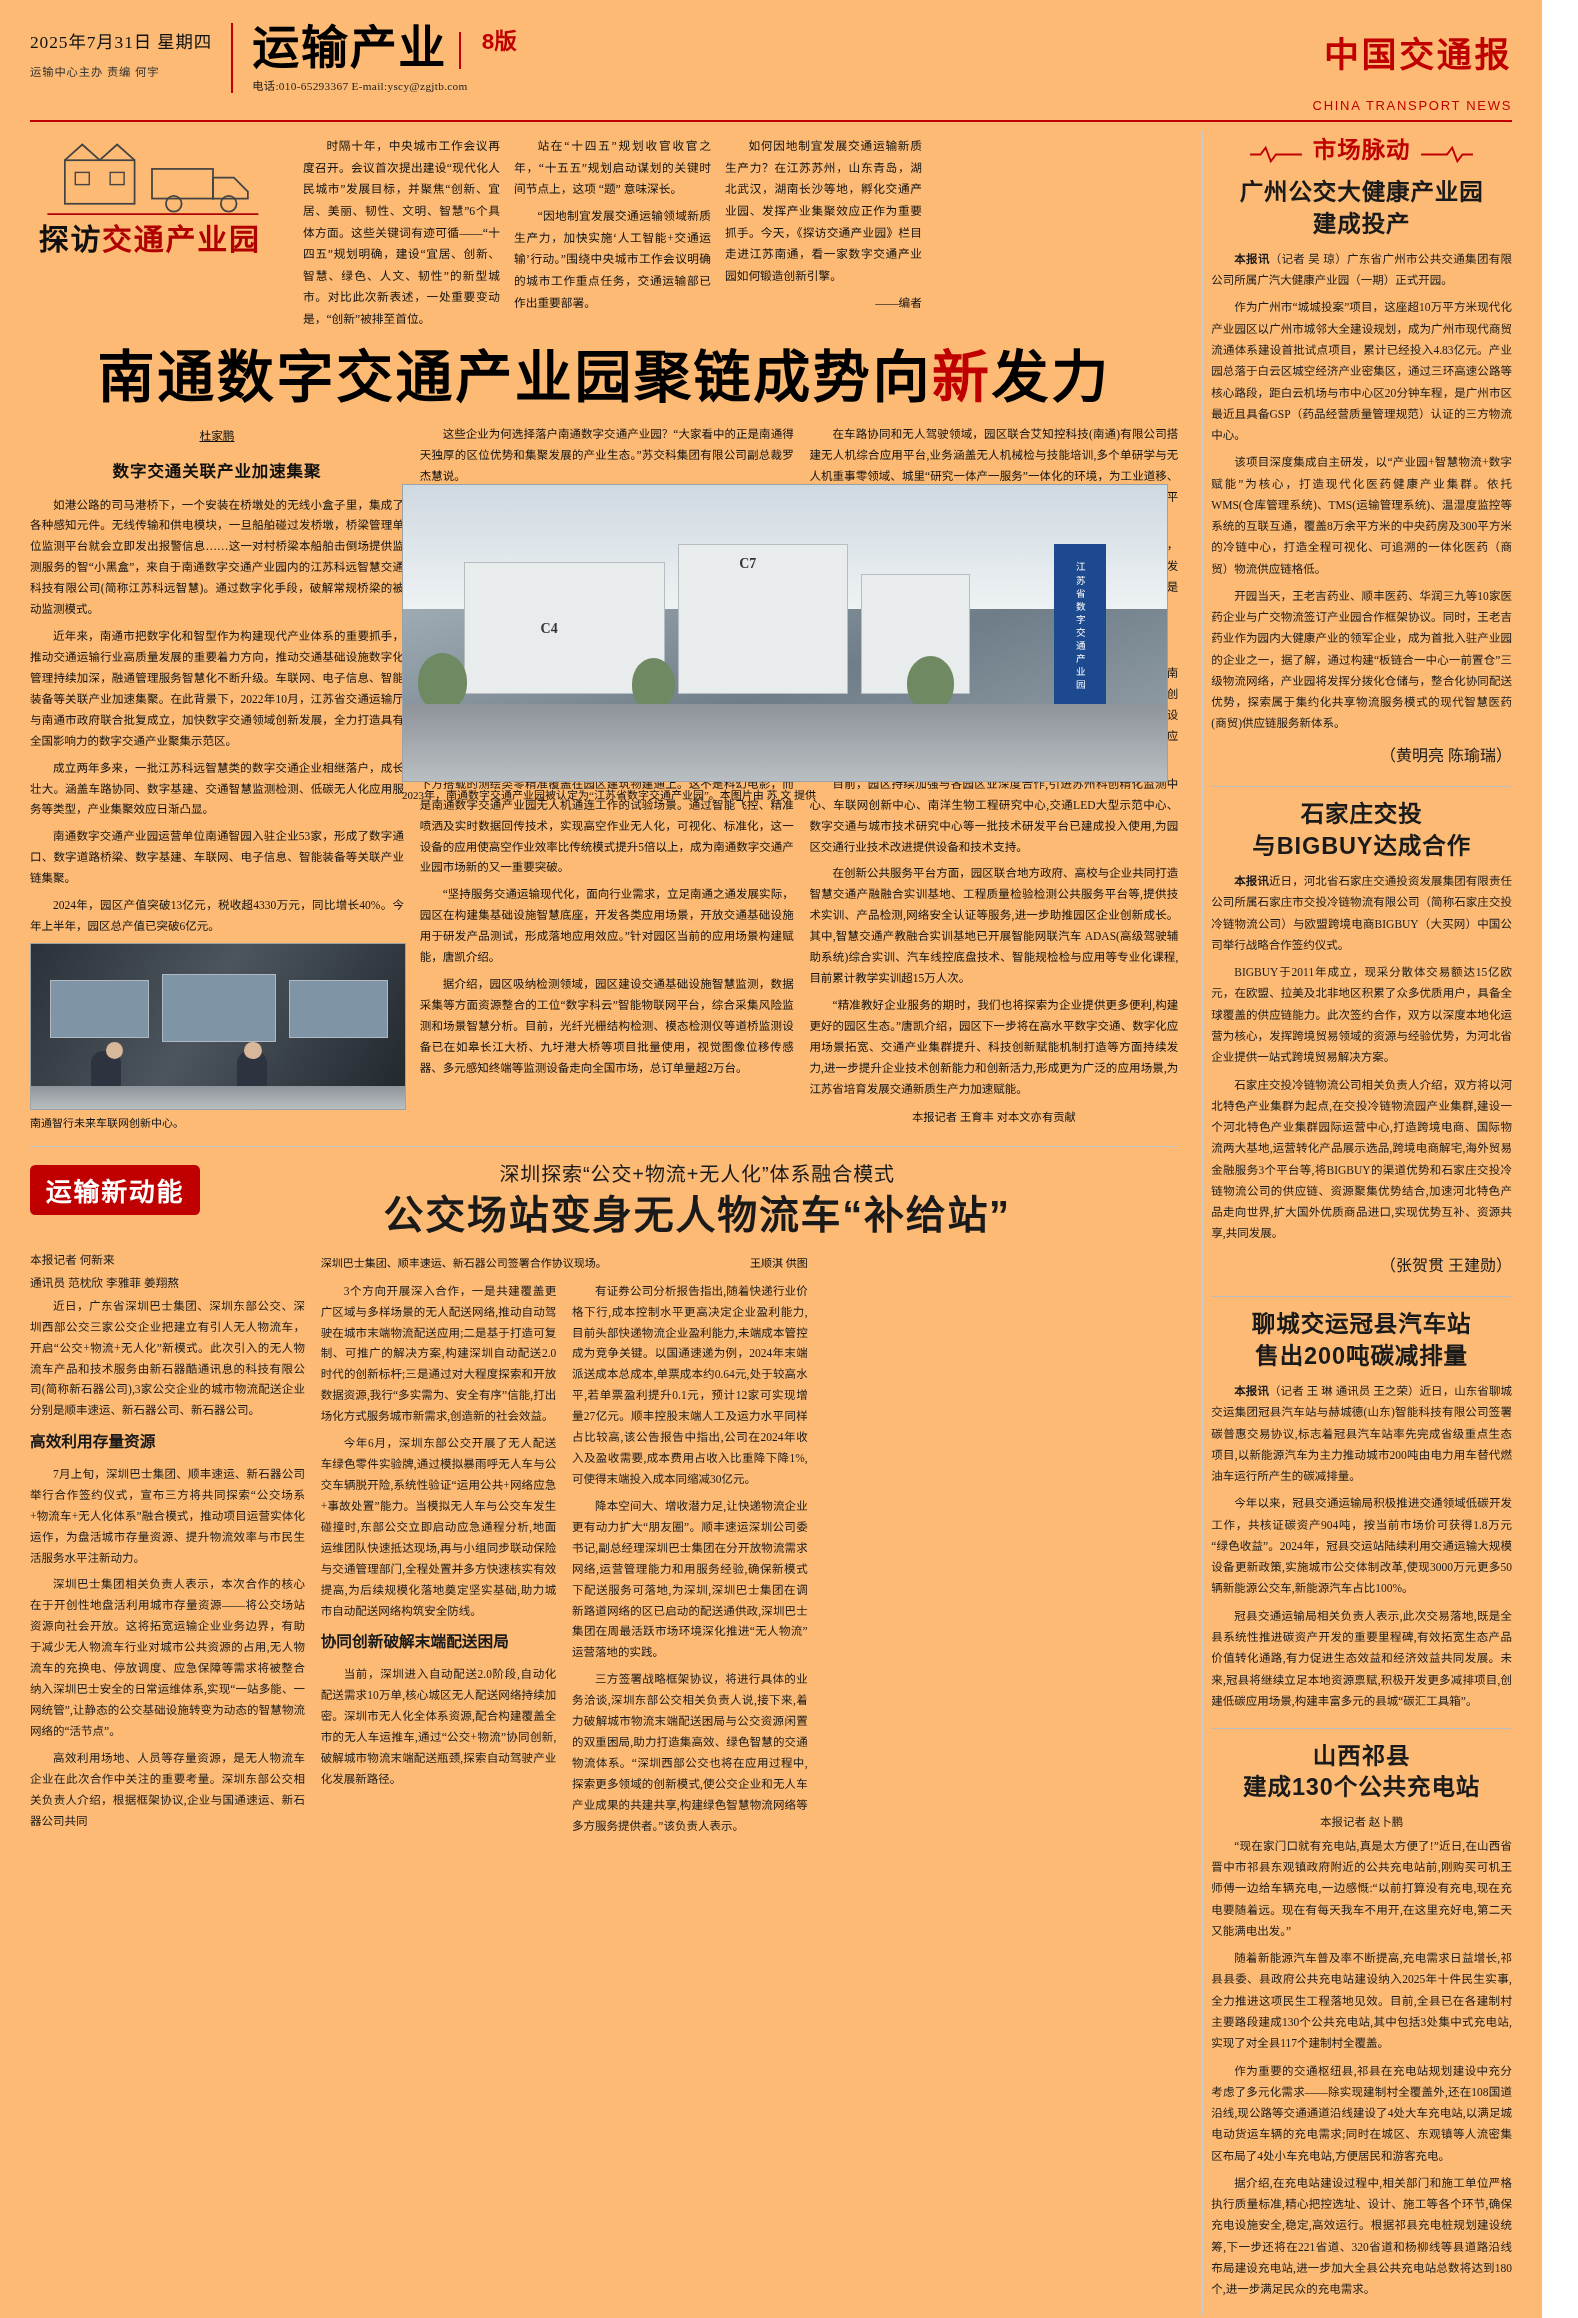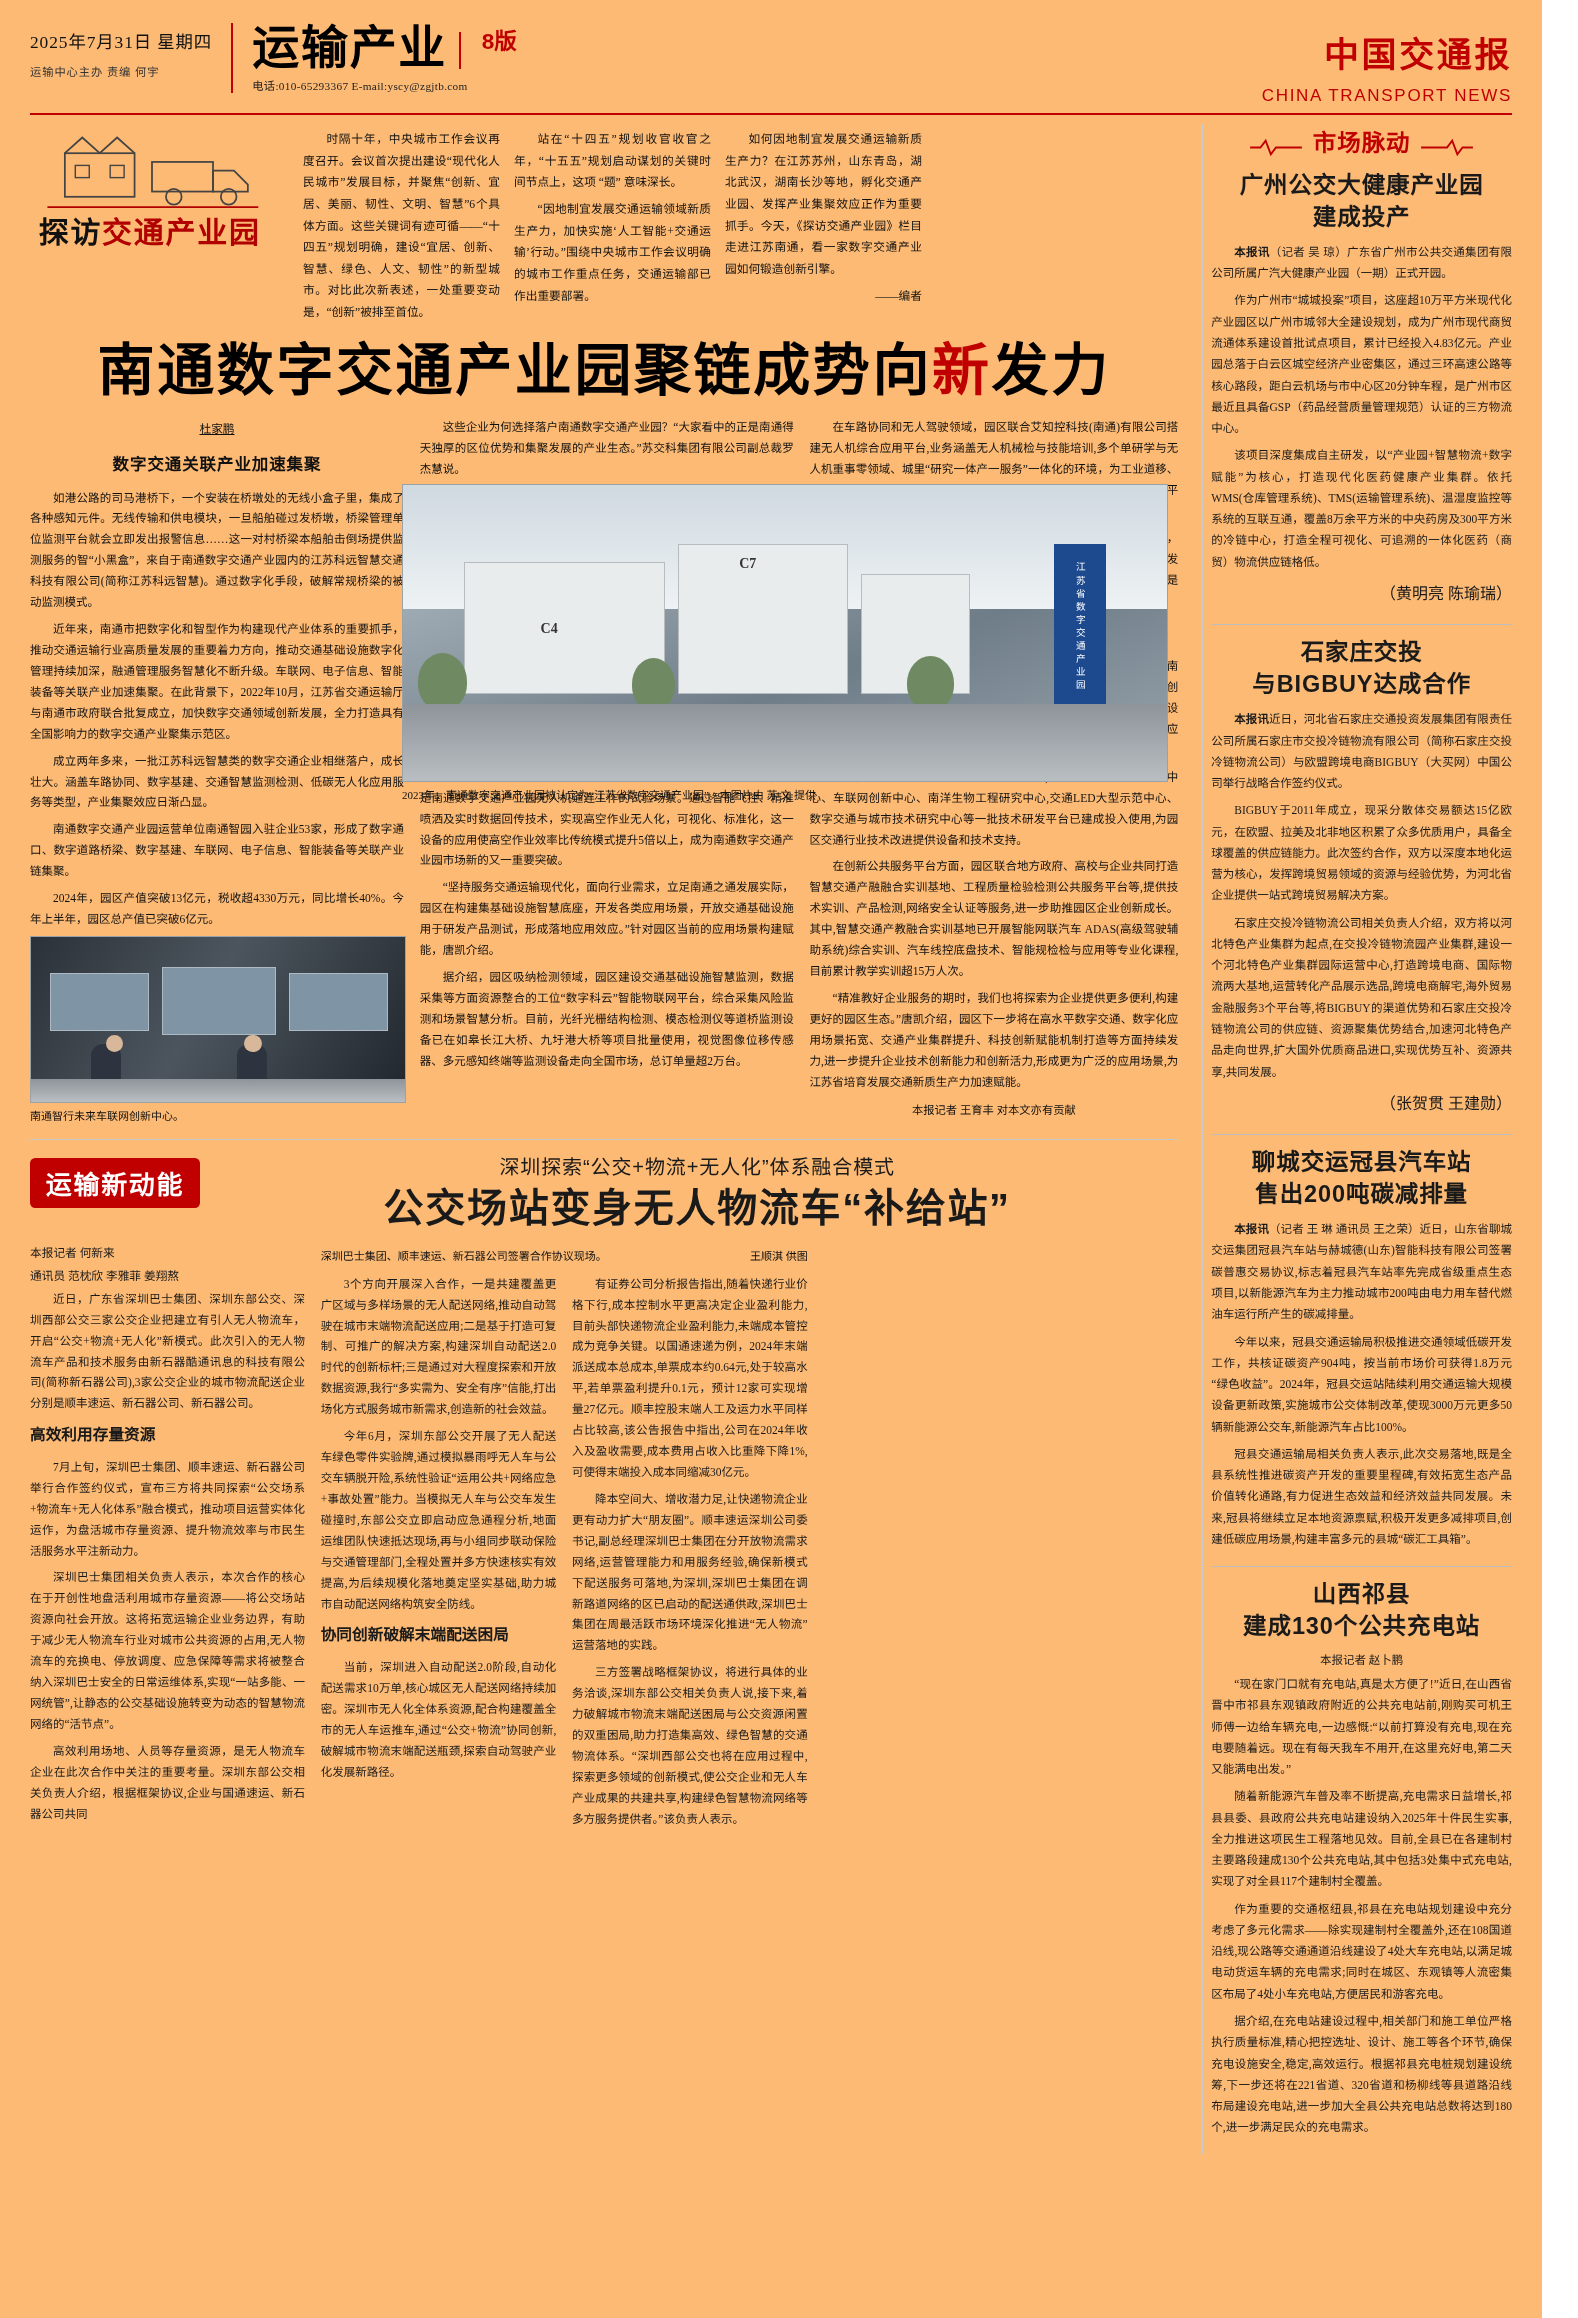--- a/index.html
+++ b/index.html
@@ -46,21 +46,21 @@
     font-family:"Liberation Sans","DejaVu Sans",sans-serif;
     vertical-align:top;margin-left:8.7px;
   }
   .mast-sep{display:inline-block;width:1.7px;height:37px;background:#c00000;margin:0 8.7px;vertical-align:-5.2px;}
   .mast-contact{font-size:11.3px;color:#222;margin-top:5.2px;letter-spacing:0.3px;}
   .mast-right{text-align:right;padding-top:3.5px;}
   .mast-paper-cn{
     font-size:35px;font-weight:bold;color:#c00000;letter-spacing:2.6px;
     font-family:"Liberation Serif","DejaVu Serif",serif;
   }
-  .mast-paper-en{font-size:17px;color:#c00000;letter-spacing:1.7px;margin-top:9px;font-family:"Liberation Sans","DejaVu Sans",sans-serif;}
+  .mast-paper-en{font-size:13px;color:#c00000;letter-spacing:1.7px;margin-top:21px;font-family:"Liberation Sans","DejaVu Sans",sans-serif;}
 
   
   .body-wrap{display:flex;gap:0;margin-top:8.7px;}
   .left-col{width:1181px;box-sizing:border-box;padding-right:14px;}
   .vline{width:1.7px;background:#c9c9c9;margin:0 8.7px;}
   .right-col{width:329px;box-sizing:border-box;}
 
   
   .top-band{display:flex;gap:12px;}
   .logo-box{width:261px;}
@@ -368,20 +368,21 @@
 
       <div class="r-art">
         <div class="r-title">
           <div>广州公交大健康产业园</div>
           <div>建成投产</div>
         </div>
         <div class="r-body">
           <p><b class="strong">本报讯</b><span>（记者 吴 琼）广东省广州市公共交通集团有限公司所属广汽大健康产业园（一期）正式开园。</span></p>
           <p>作为广州市“城城投案”项目，这座超10万平方米现代化产业园区以广州市城邻大全建设规划，成为广州市现代商贸流通体系建设首批试点项目，累计已经投入4.83亿元。产业园总落于白云区城空经济产业密集区，通过三环高速公路等核心路段，距白云机场与市中心区20分钟车程，是广州市区最近且具备GSP（药品经营质量管理规范）认证的三方物流中心。</p>
           <p>该项目深度集成自主研发，以“产业园+智慧物流+数字赋能”为核心，打造现代化医药健康产业集群。依托WMS(仓库管理系统)、TMS(运输管理系统)、温湿度监控等系统的互联互通，覆盖8万余平方米的中央药房及300平方米的冷链中心，打造全程可视化、可追溯的一体化医药（商贸）物流供应链格低。</p>
+          <p>开园当天，王老吉药业、顺丰医药、华润三九等10家医药企业与广交物流签订产业园合作框架协议。同时，王老吉药业作为园内大健康产业的领军企业，成为首批入驻产业园的企业之一，据了解，通过构建“板链合一中心一前置仓”三级物流网络，产业园将发挥分拨化仓储与，整合化协同配送优势，探索属于集约化共享物流服务模式的现代智慧医药(商贸)供应链服务新体系。</p>
           <div class="r-sign">（黄明亮 陈瑜瑞）</div>
         </div>
       </div>
 
       <div class="r-rule"></div>
 
       <div class="r-art">
         <div class="r-title">
           <div>石家庄交投</div>
           <div>与BIGBUY达成合作</div>

